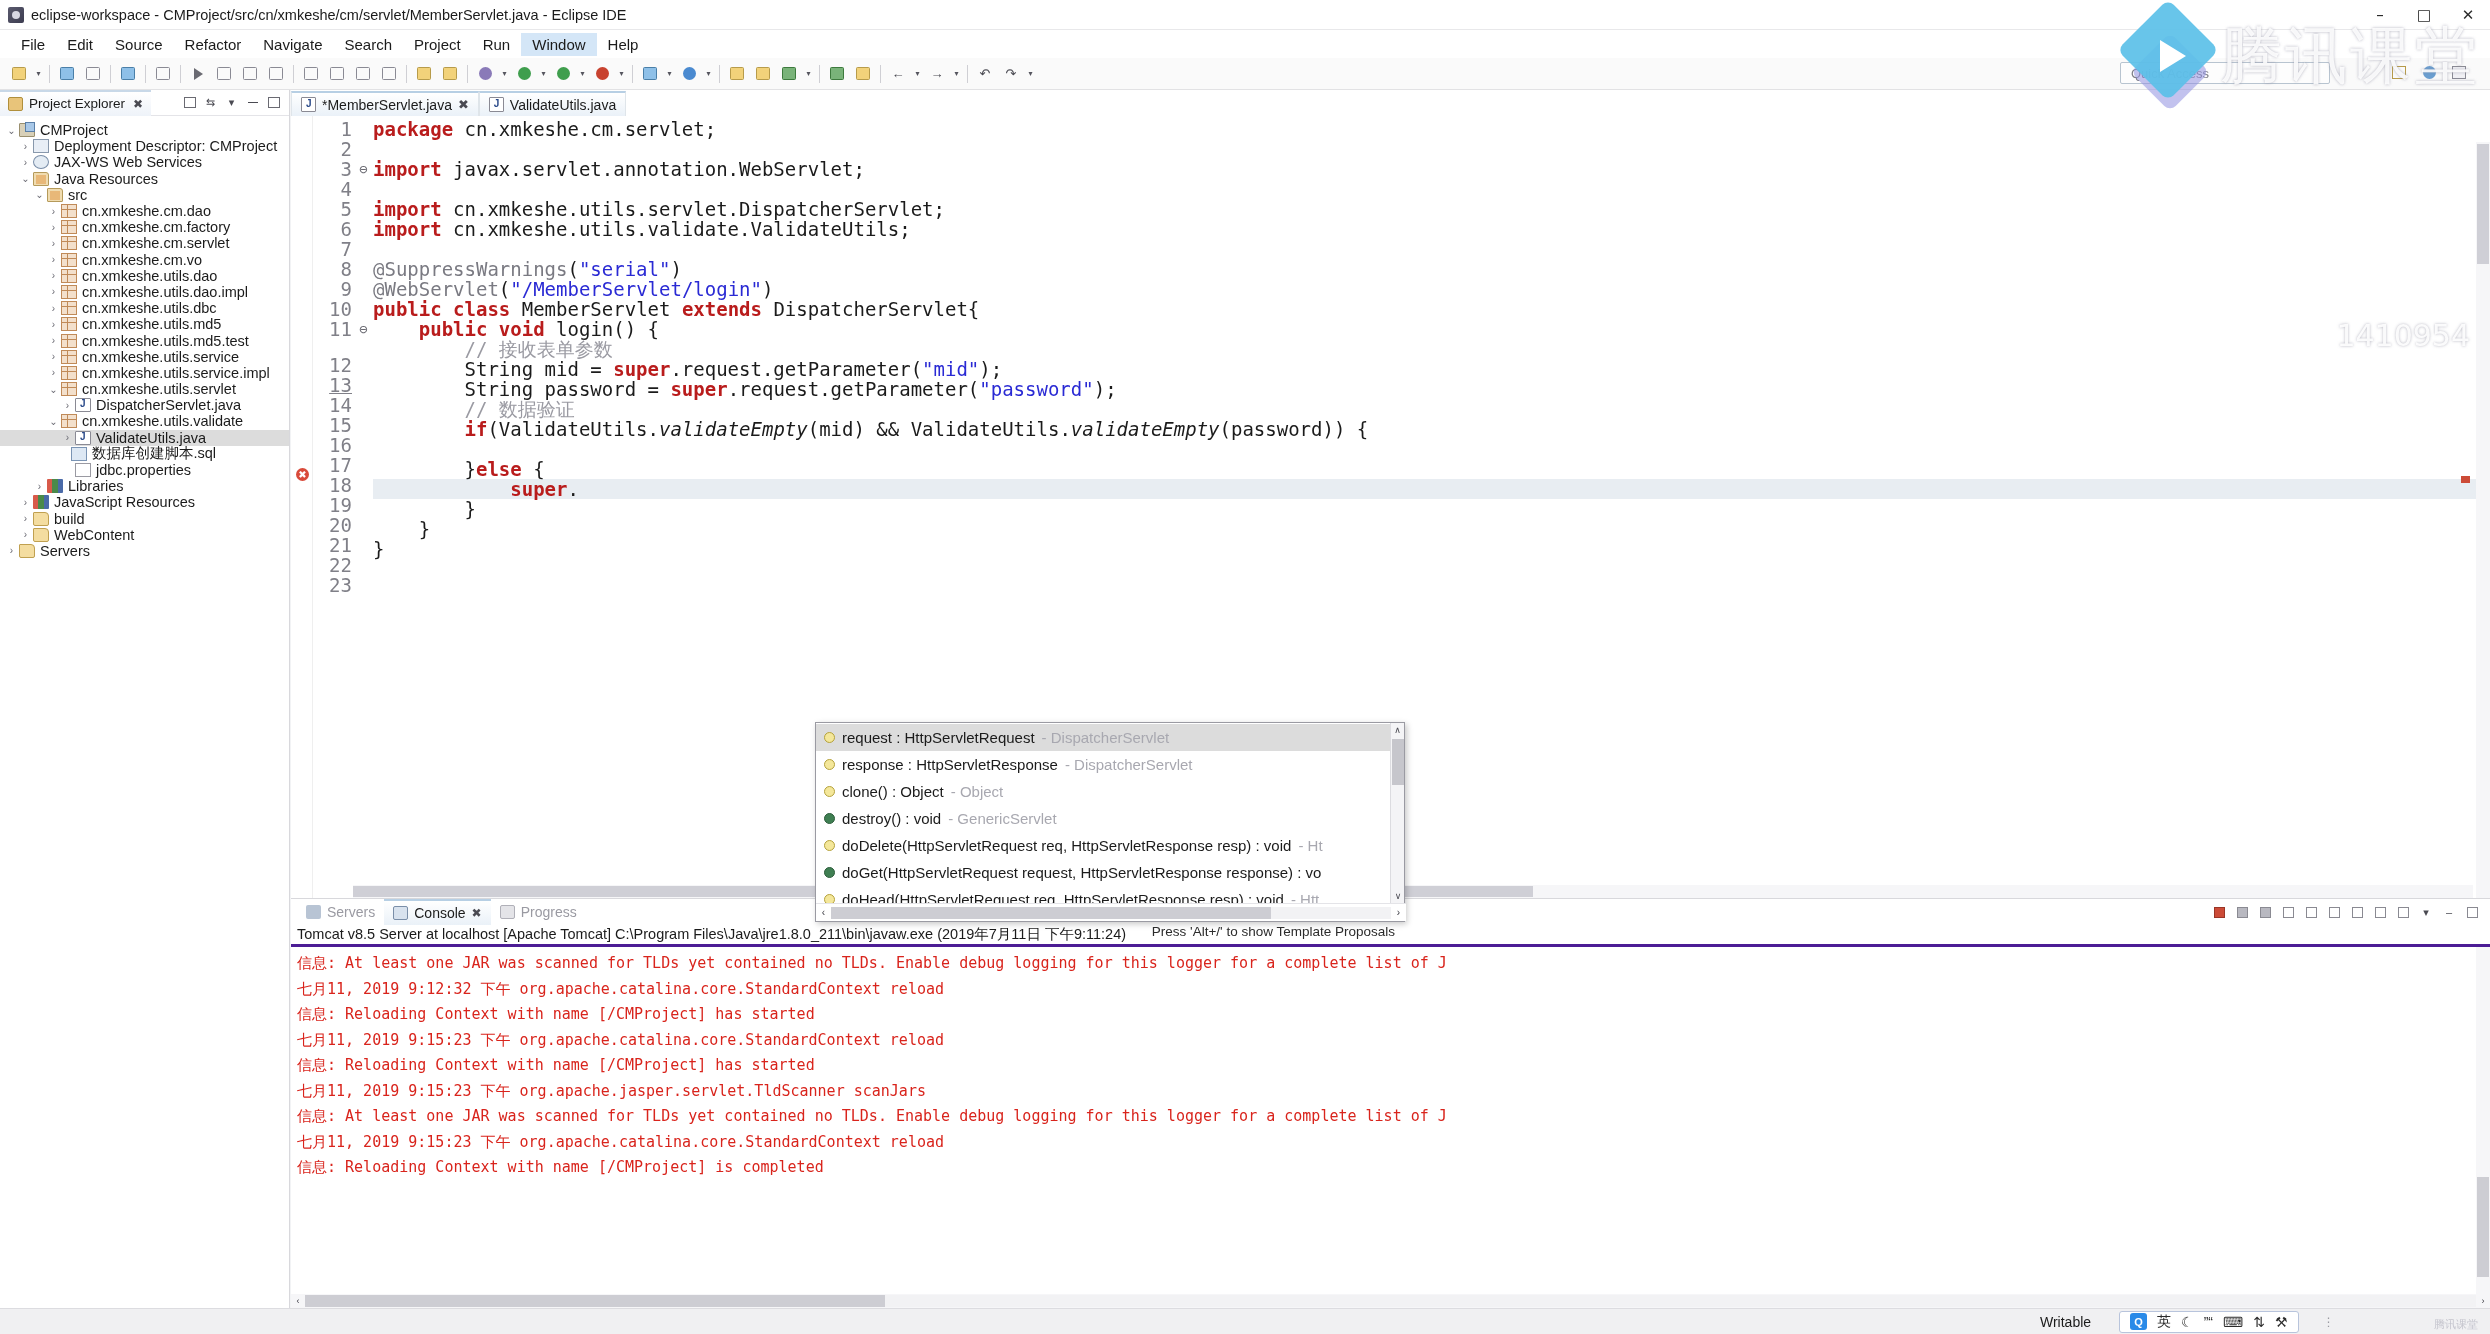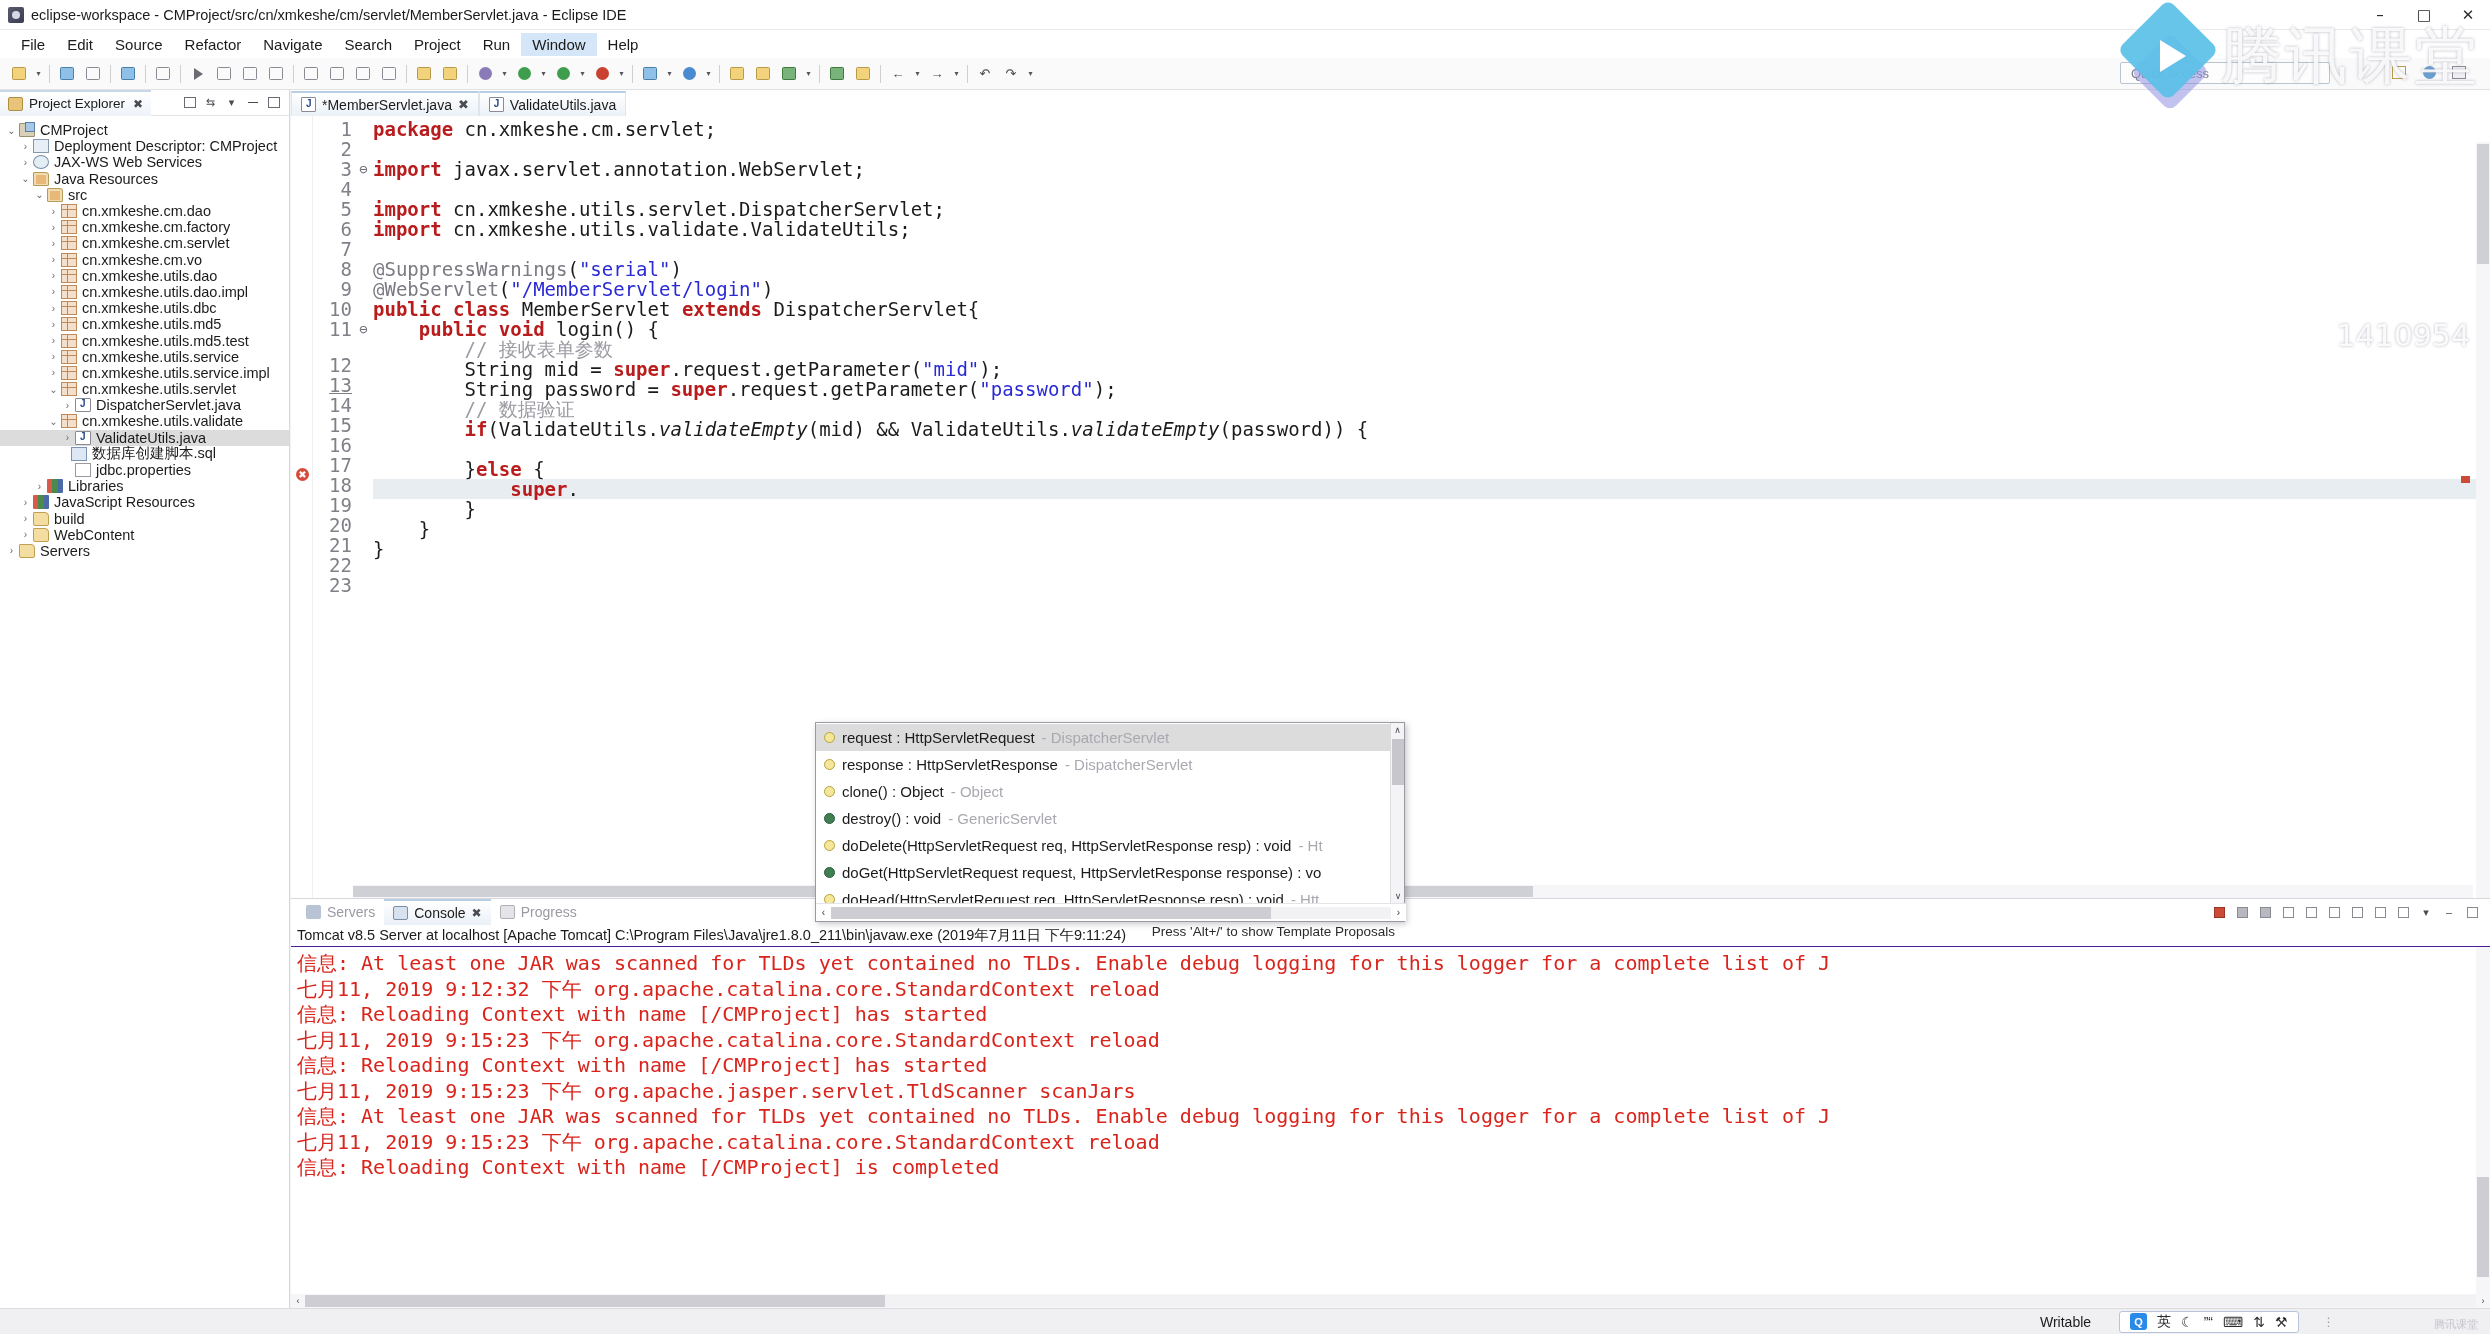--- a/index.html
+++ b/index.html
@@ -242,24 +242,24 @@
   .cons-tab.dim { color: #9a9aa2; }
   .cons-tab .ci { width: 15px; height: 14px; border-radius:2px; }
   .ci.servers { background: #b8c4d4; }
   .ci.console { background: #d8e2ee; border: 1px solid #7a8ea8;}
   .ci.progress { background: #e4e4e8; border: 1px solid #b0b0b8;}
   .cons-tools { margin-left: auto; display: flex; align-items: center; gap: 3px; padding-right: 8px; }
   .ct { width: 20px; height: 20px; display:flex;align-items:center;justify-content:center; font-size: 11px; color:#4a4a52;}
   .ct .sq { width: 11px; height: 11px; border: 1.3px solid #8a8a92;}
   .ct .sq.red { background:#cc4b37; border-color:#9a3526;}
   .ct .sq.gray { background:#b8b8c0;}
-  .cons-sub { height: 22px; font-size: 14.5px; color: #1b1b1b; padding-left: 6px; display:flex;align-items:center; white-space:nowrap; border-bottom:1px solid #4c1d95;}
+  .cons-sub { height: 22px; font-size: 14.5px; color: #1b1b1b; padding-left: 6px; display:flex;align-items:center; white-space:nowrap; border-bottom:3px solid #4c1d95;}
   .cons-body {
     position: relative; height: 340px; overflow: hidden;
-    font-family: "DejaVu Sans Mono", monospace; font-size: 20px; line-height: 25.5px;
+    font-family: "DejaVu Sans Mono", monospace; font-size: 15px; line-height: 25.5px;
     color: #d9241c; padding: 4px 0 0 6px; white-space: pre;
   }
   .cons-line { height: 25.5px; }
   .cons-scroll-h { position:absolute; left:0; bottom:0; height: 14px; width: 2199px; background:#f6f6f8; display:flex; align-items:center;}
   .cons-scroll-h .ar { width: 14px; text-align:center; font-size:9px; color:#3a3a42;}
   .cons-scroll-h .track { flex:1; height:12px; background:#f2f2f4; position:relative;}
   .cons-scroll-h .thumb { position:absolute; left:0;top:0;height:12px;width:580px;background:#cdcdd3;}
   .cons-scroll-v { position:absolute; right:0; top: 48px; width: 14px; height: 348px; background:#f6f6f8;}
   .cons-scroll-v .thumb { position:absolute; left:1px; top: 230px; width:12px; height: 100px; background:#cdcdd3;}
 

